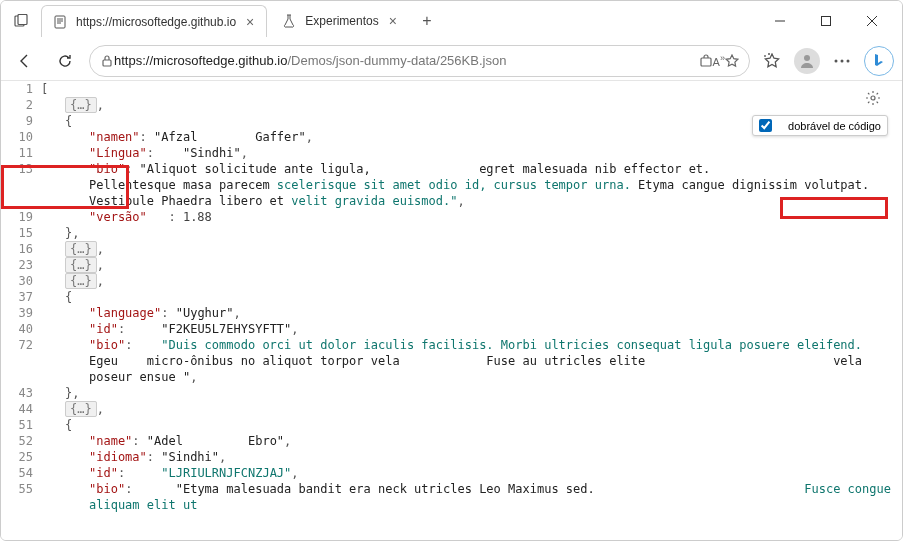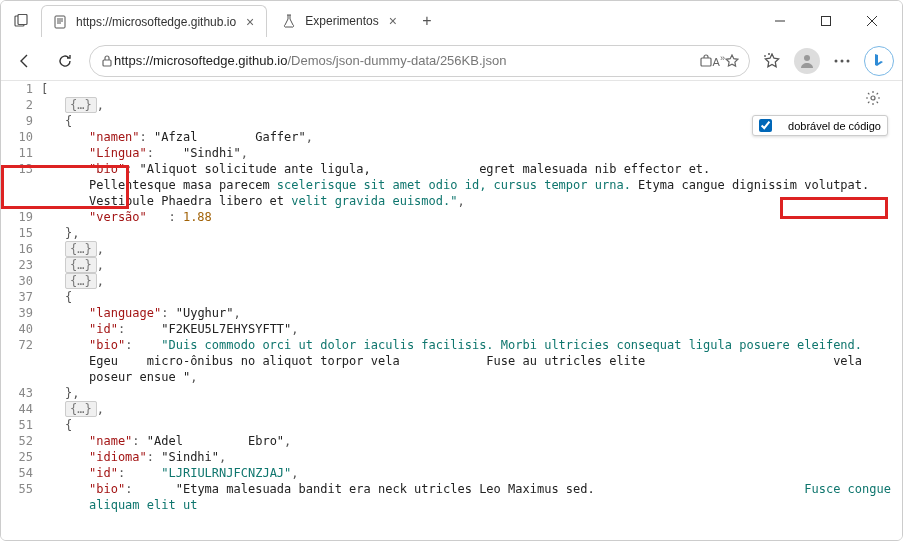--- a/index.html
+++ b/index.html
@@ -29,21 +29,21 @@
 
 
 .content { position: relative; height: calc(100% - 80px); overflow: hidden; background: #fff; }
 .code-container { display: flex; height: 100%; overflow-y: auto; font-family: Consolas, monospace; font-size: 12px; line-height: 16px; }
 .line { display: flex; }
 .ln { width: 40px; text-align: right; color: #888; padding-right: 8px; flex-shrink: 0; user-select: none; position: relative; }
 .txt { flex: 1; white-space: pre-wrap; word-break: break-word; }
 .k { color: #a31515; } 
 .s { color: #222; } 
 .sr { color: #0f766e; } 
-.n { color: #a16207; } 
+.n { color: #404040; } 
 .p { color: #555; } 
 .collapsed { background: #f0f0f0; border: 1px solid #ccc; border-radius: 2px; padding: 0 4px; color: #777; }
 .indent0 { padding-left: 0; }
 .indent1 { padding-left: 24px; }
 .indent2 { padding-left: 48px; }
 
 
 .redbox { position: absolute; border: 3px solid #d22; pointer-events: none; z-index: 10; }
 .redbox1 { top: 84px; left: 0; width: 128px; height: 44px; }
 .redbox2 { top: 116px; right: 14px; width: 108px; height: 22px; }

